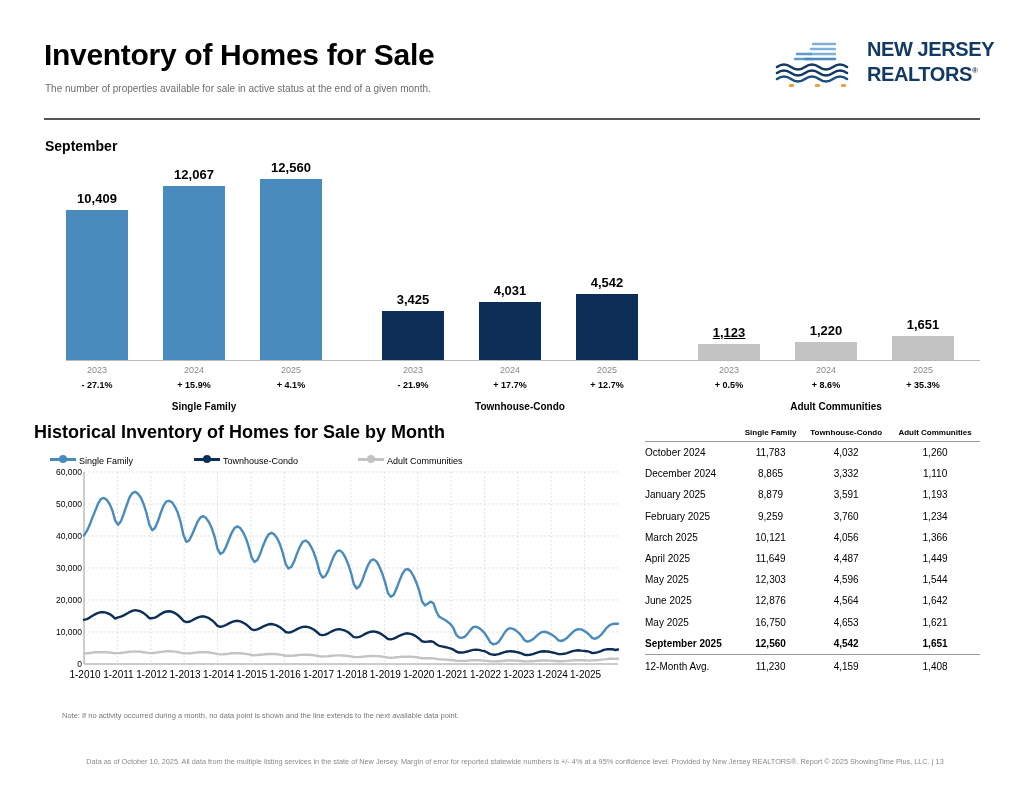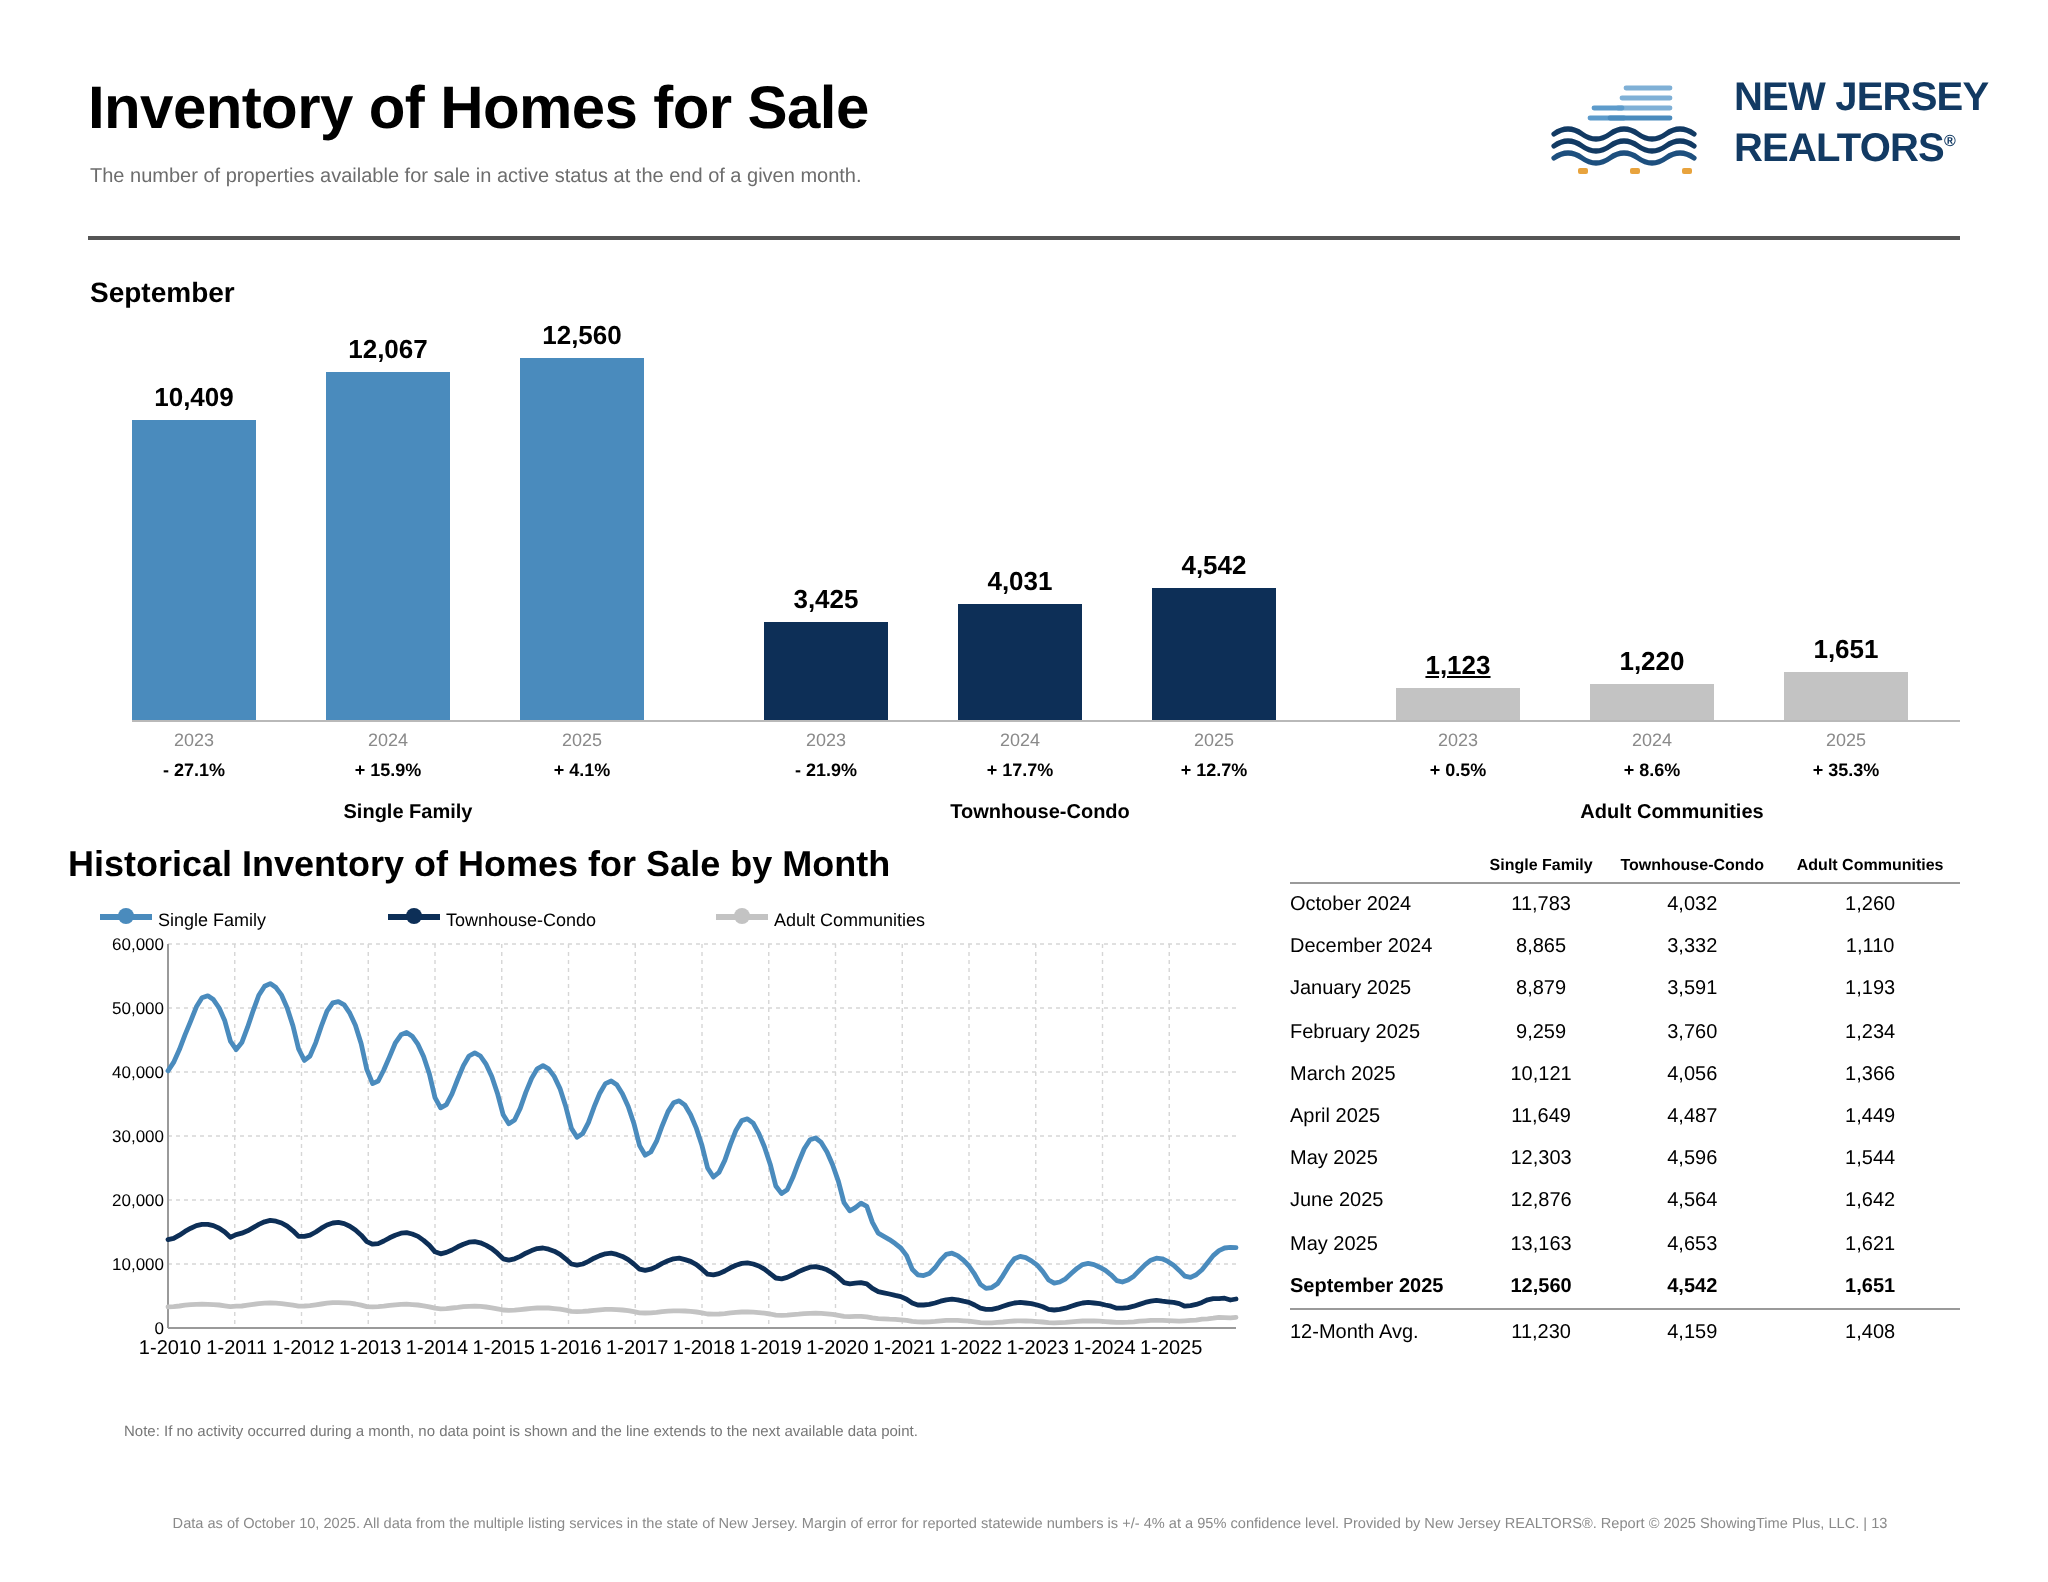--- a/index.html
+++ b/index.html
@@ -334,21 +334,21 @@
           <td>1,544</td>
         </tr>
         <tr>
           <td class="col-month">June 2025</td>
           <td>12,876</td>
           <td>4,564</td>
           <td>1,642</td>
         </tr>
         <tr>
           <td class="col-month">May 2025</td>
-          <td>13,163</td>
+          <td>16,750</td>
           <td>4,653</td>
           <td>1,621</td>
         </tr>
         <tr class="bold-row">
           <td class="col-month">September 2025</td>
           <td>12,560</td>
           <td>4,542</td>
           <td>1,651</td>
         </tr>
         <tr class="rule-above">

